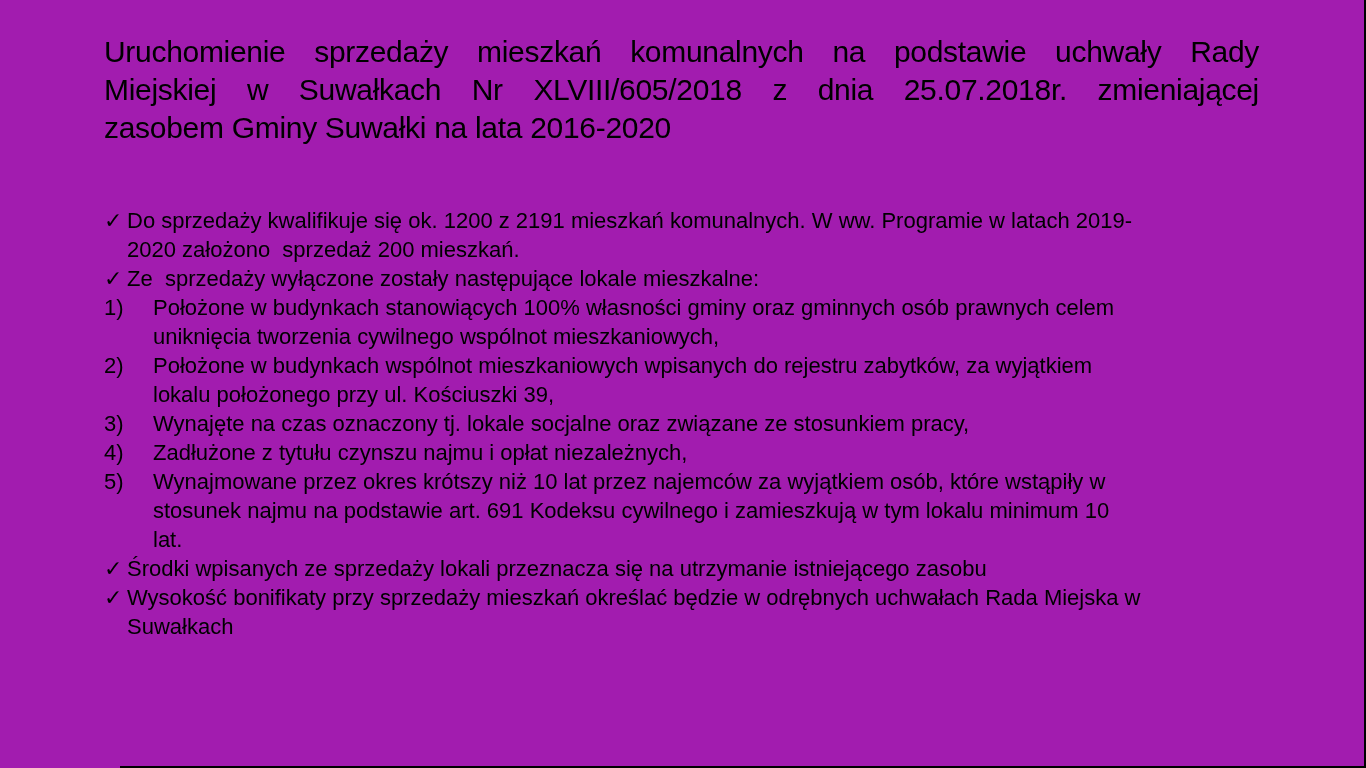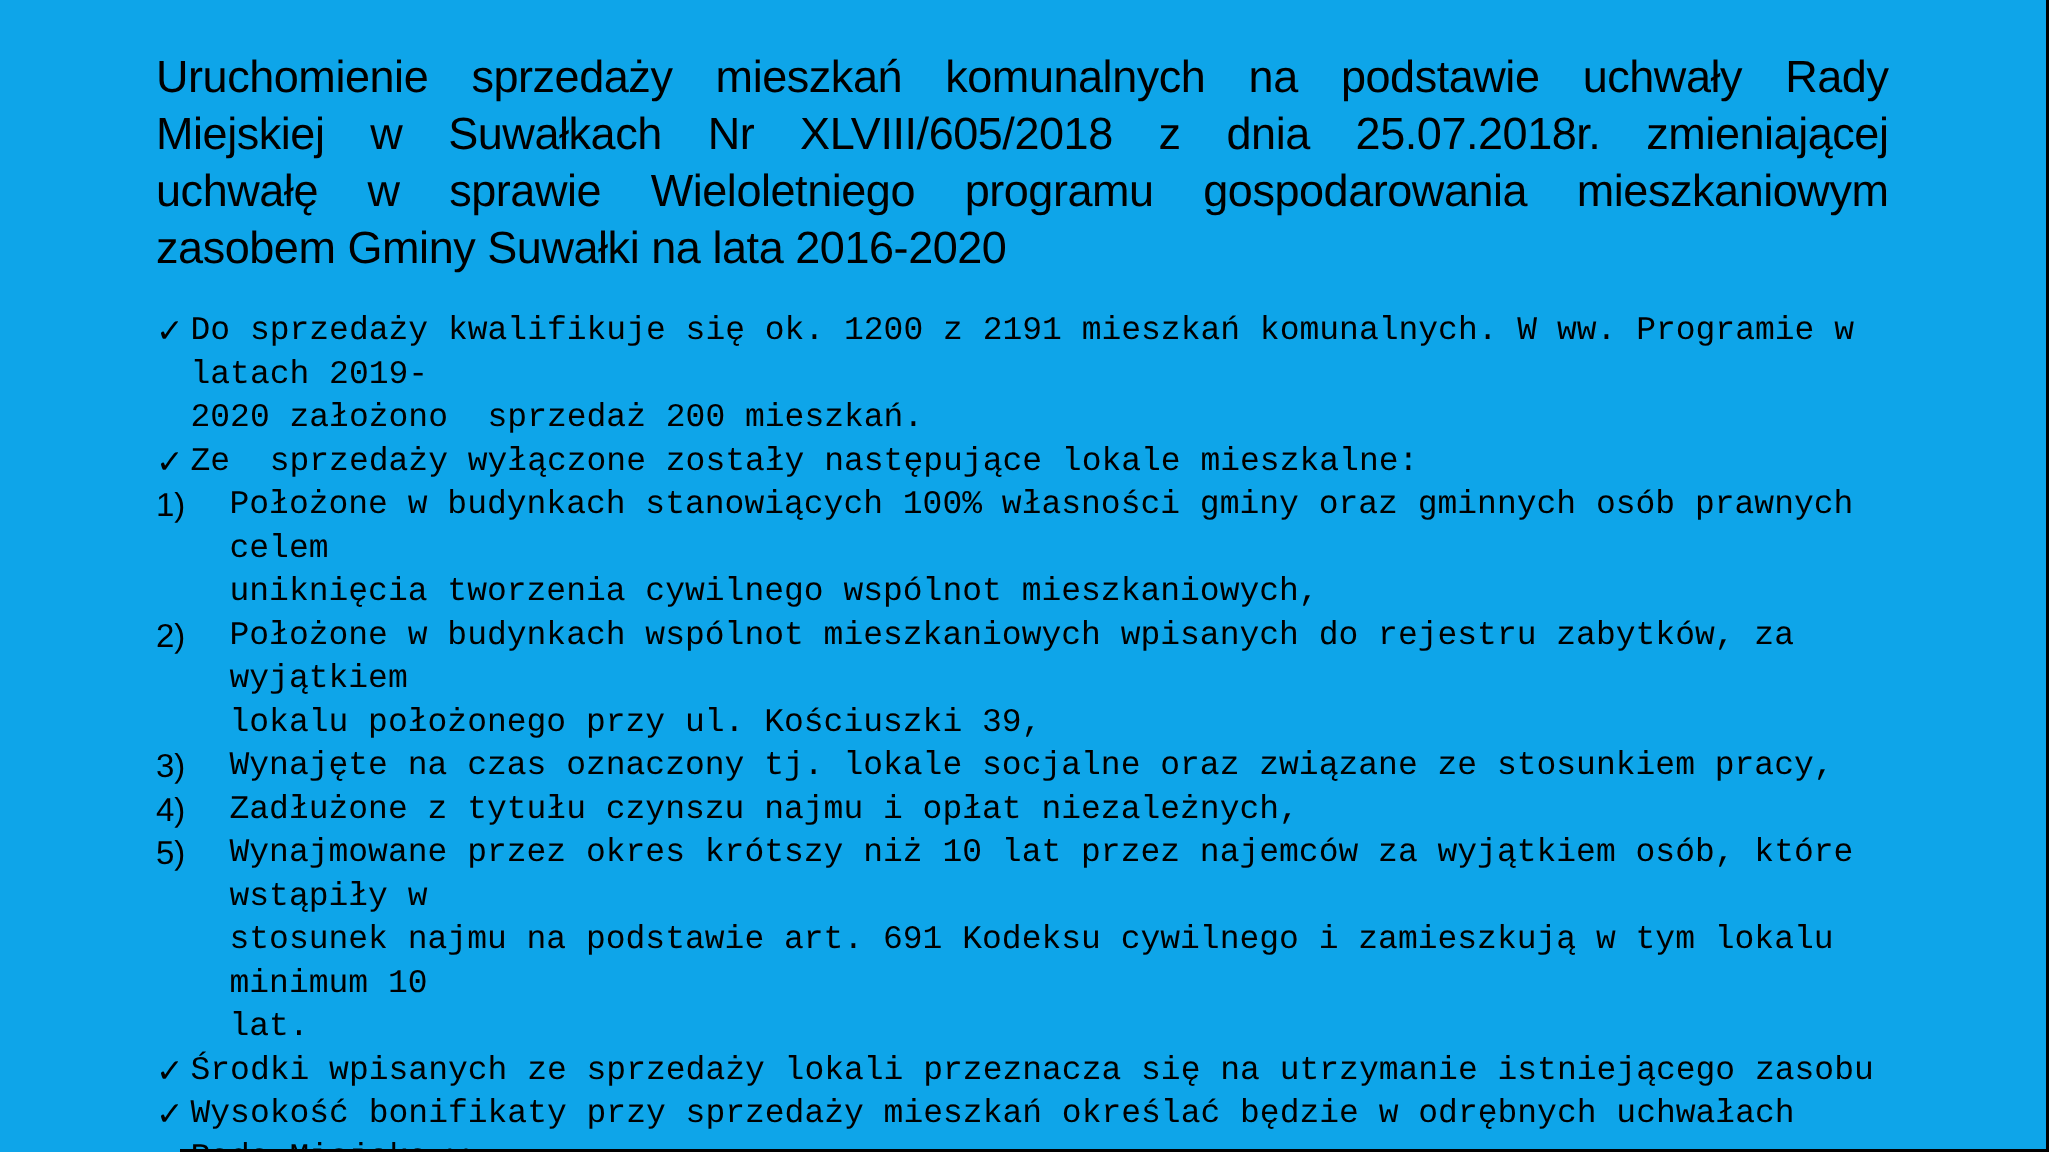--- a/index.html
+++ b/index.html
@@ -5,21 +5,21 @@
 <style>
   html, body {
     margin: 0;
     padding: 0;
     background: #ffffff;
   }
   .slide {
     position: relative;
     width: 1366px;
     height: 768px;
-    background: #0ea5e9;
+    background: #a21caf;
     color: #000000;
     font-family: "Liberation Sans", sans-serif;
     overflow: hidden;
   }
   
   .edge-right {
     position: absolute;
     top: 0; right: 0;
     width: 2px; height: 768px;
     background: #000000;
@@ -67,32 +67,30 @@
   }
   .item.num .marker {
     flex: 0 0 49px;
   }
   .item .text {
     flex: 1 1 auto;
     min-width: 0;
   }
   .item .text .line {
     white-space: pre-wrap;
-    font-family: Liberation Mono, monospace;
   }
 </style>
 </head>
 <body>
 
 <div class="slide">
 
   <div class="title">
     <div class="t-line just">Uruchomienie sprzedaży mieszkań komunalnych na podstawie uchwały Rady</div>
     <div class="t-line just">Miejskiej w Suwałkach Nr XLVIII/605/2018 z dnia 25.07.2018r. zmieniającej</div>
-    <div class="t-line just">uchwałę w sprawie Wieloletniego programu gospodarowania mieszkaniowym</div>
     <div class="t-line">zasobem Gminy Suwałki na lata 2016-2020</div>
   </div>
 
   <div class="body">
 
     <div class="item check">
       <span class="marker">✓</span>
       <div class="text">
         <div class="line">Do sprzedaży kwalifikuje się ok. 1200 z 2191 mieszkań komunalnych. W ww. Programie w latach 2019-</div>
         <div class="line">2020 założono  sprzedaż 200 mieszkań.</div>

